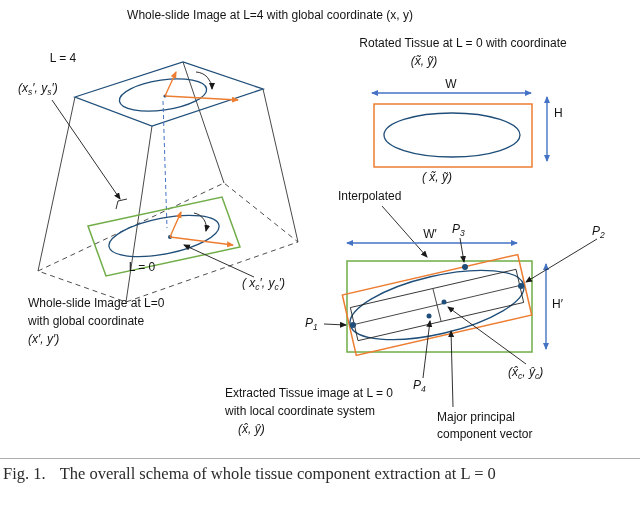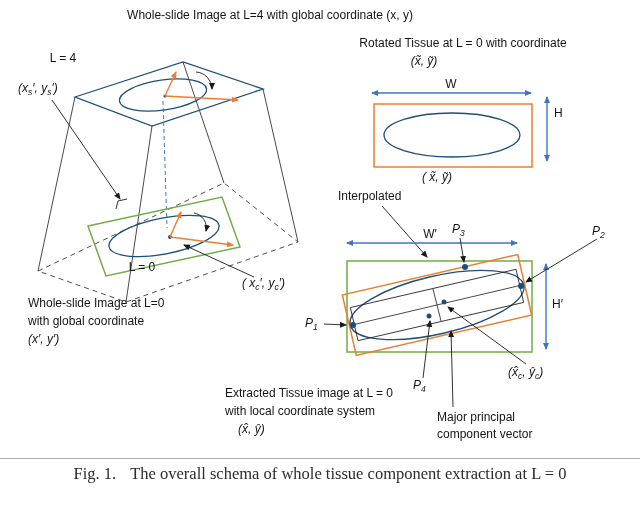--- a/index.html
+++ b/index.html
@@ -16,21 +16,21 @@
   .thin   { stroke:#1a1a1a; fill:none; stroke-width:0.8; }
   .dash   { stroke:#3a3a3a; fill:none; stroke-width:0.9; stroke-dasharray:5 4; }
   .bdash  { stroke:#4472c4; fill:none; stroke-width:1; stroke-dasharray:4 3; }
   .barrow { stroke:#4472c4; fill:none; stroke-width:1.4; }
   .oarrow { stroke:#ed7d31; fill:none; stroke-width:1.4; }
   .karrow { stroke:#1a1a1a; fill:none; stroke-width:0.9; }
   .dot    { fill:#1f4e79; stroke:none; }
   
   .caption { box-sizing:border-box; width:640px; border-top:1px solid #aeaeae;
              font-family:"Liberation Serif", serif; font-size:16.5px; color:#2b2b2b;
-             padding:4px 3px 0 3px; line-height:21px;text-align:center; }
+             padding:4px 3px 0 3px; line-height:21px; }
   .caption p { margin:0; }
   .gap { display:inline-block; width:14px; }
 </style>
 </head>
 <body>
 
 <div class="page">
 
 <svg width="640" height="458" viewBox="0 0 640 458">
   <defs>

